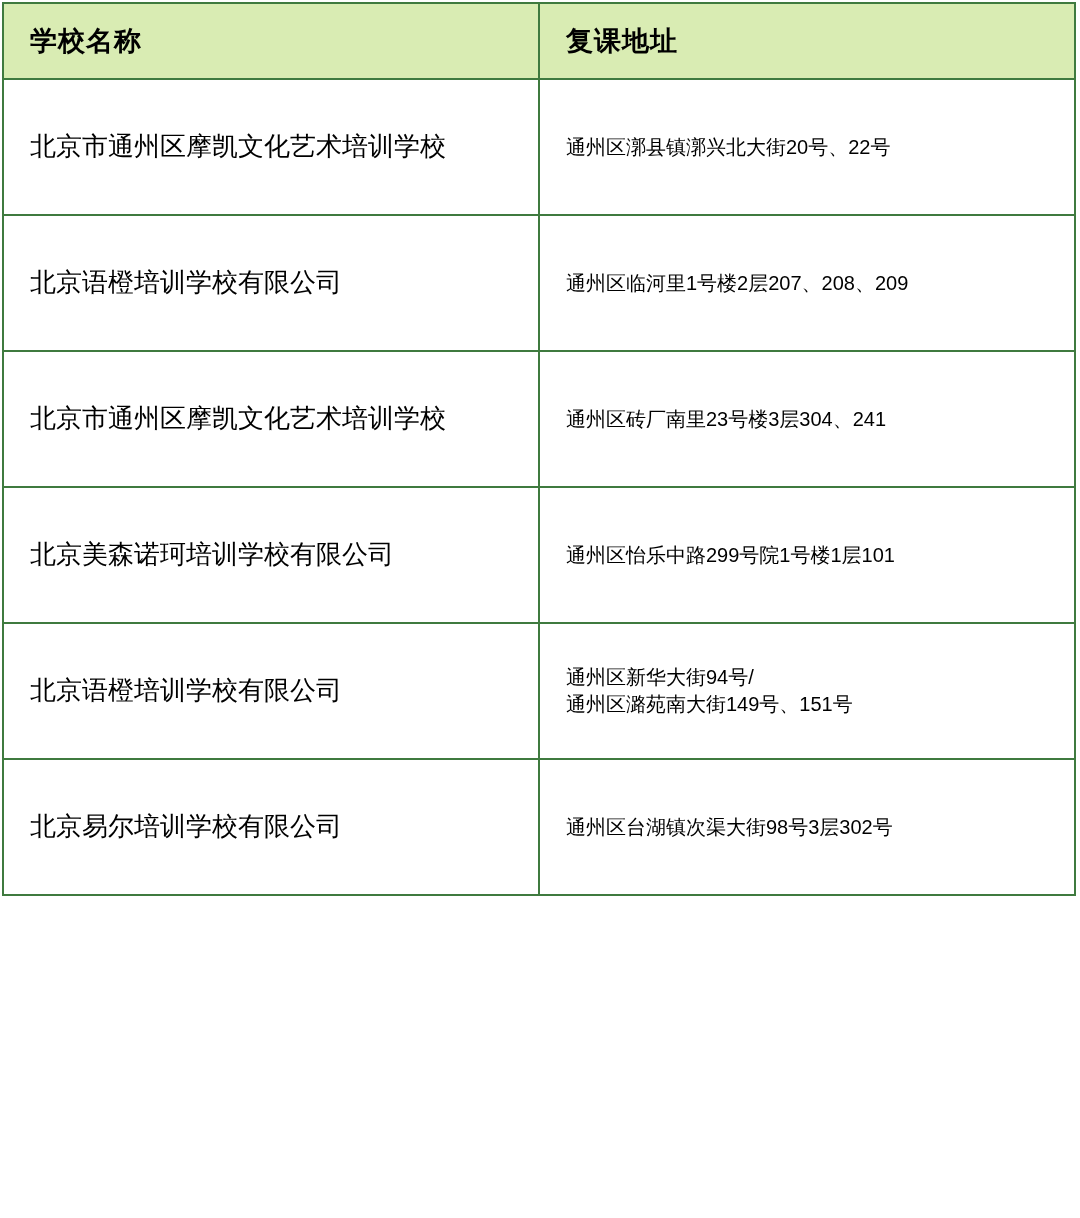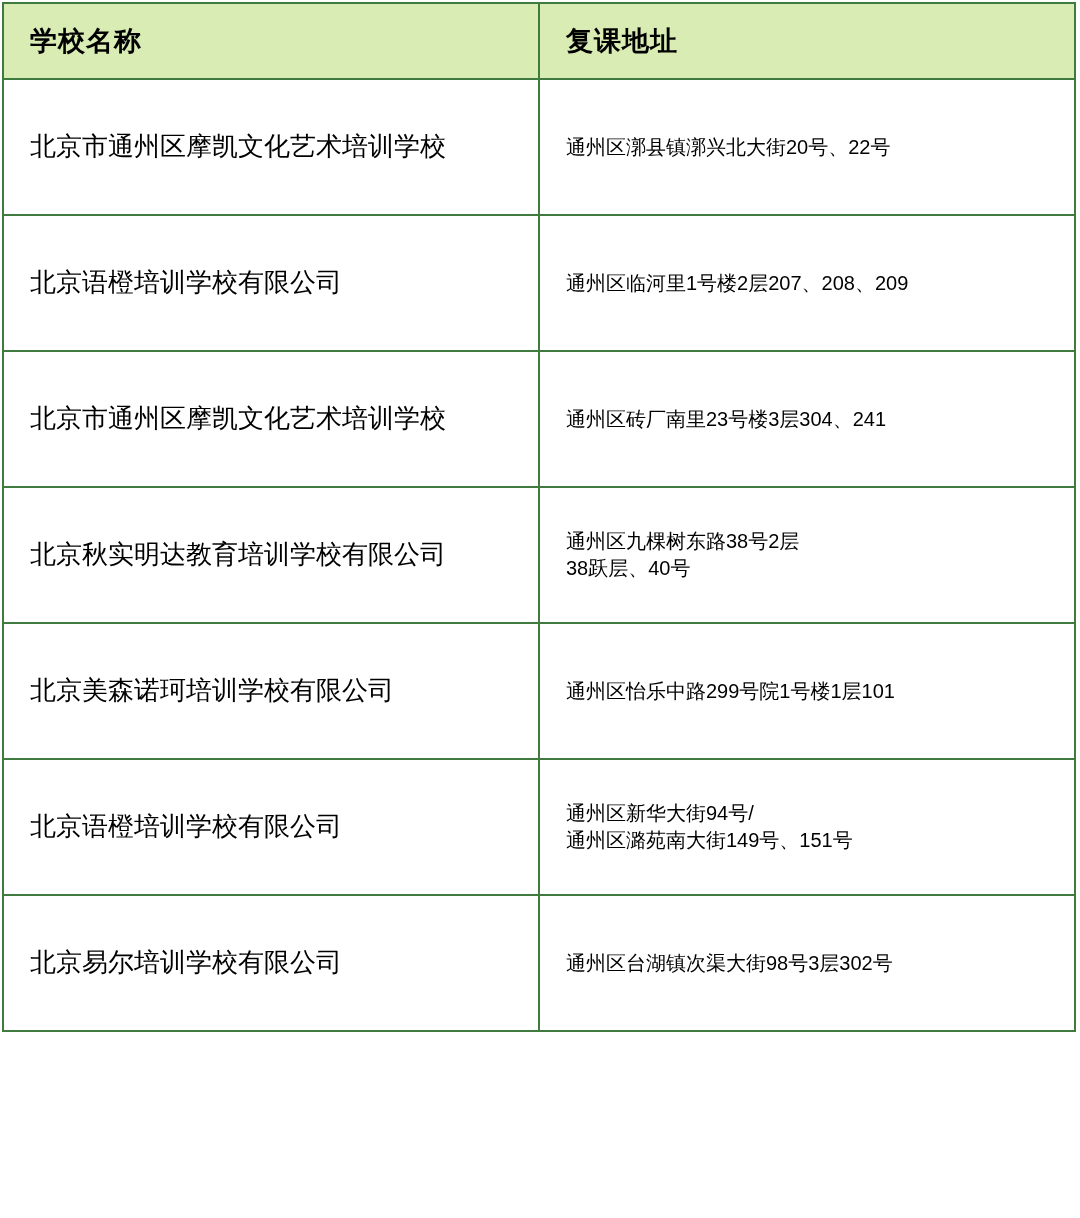--- a/index.html
+++ b/index.html
@@ -80,25 +80,20 @@
       </tr>
       <tr>
         <td class="cell-name">北京语橙培训学校有限公司</td>
         <td class="cell-addr">通州区临河里1号楼2层207、208、209</td>
       </tr>
       <tr>
         <td class="cell-name">北京市通州区摩凯文化艺术培训学校</td>
         <td class="cell-addr">通州区砖厂南里23号楼3层304、241</td>
       </tr>
       <tr>
-        <td class="cell-name">北京秋实明达教育培训学校有限公司</td>
-        <td class="cell-addr">通州区九棵树东路38号2层
-38跃层、40号</td>
-      </tr>
-      <tr>
         <td class="cell-name">北京美森诺珂培训学校有限公司</td>
         <td class="cell-addr">通州区怡乐中路299号院1号楼1层101</td>
       </tr>
       <tr>
         <td class="cell-name">北京语橙培训学校有限公司</td>
         <td class="cell-addr">通州区新华大街94号/
 通州区潞苑南大街149号、151号</td>
       </tr>
       <tr>
         <td class="cell-name">北京易尔培训学校有限公司</td>

